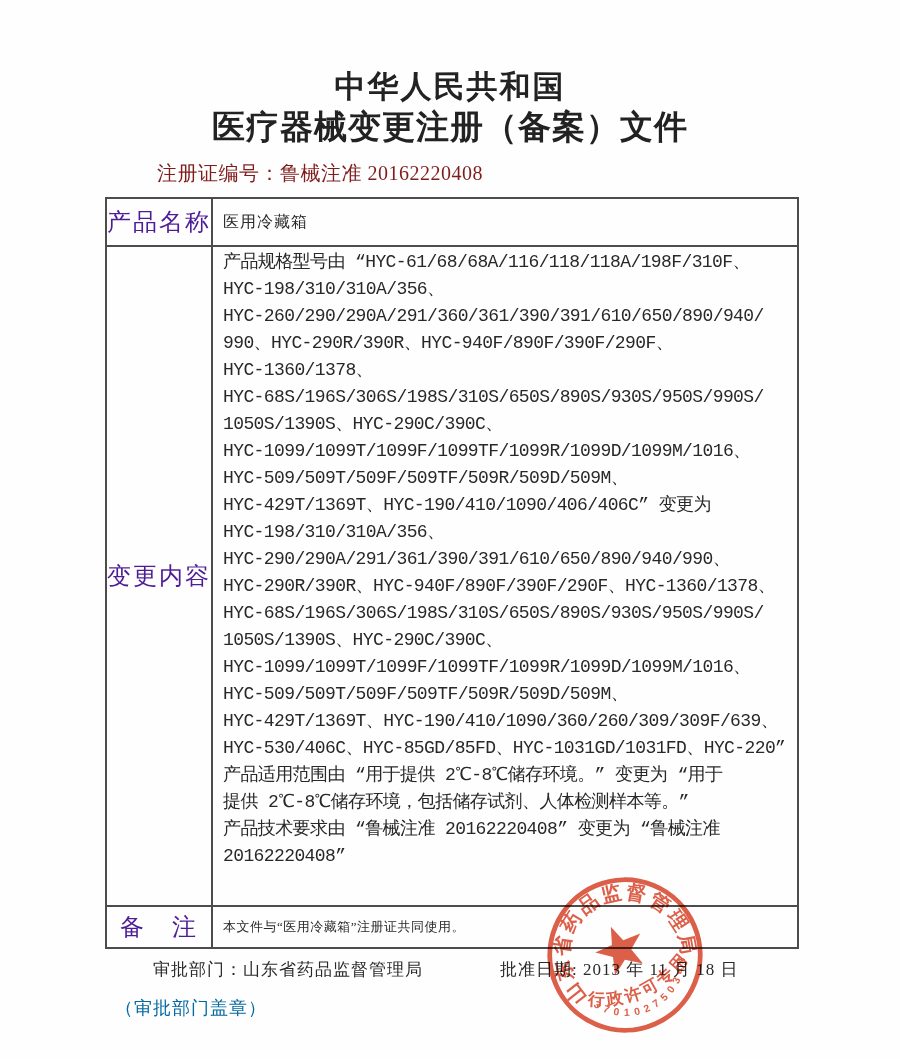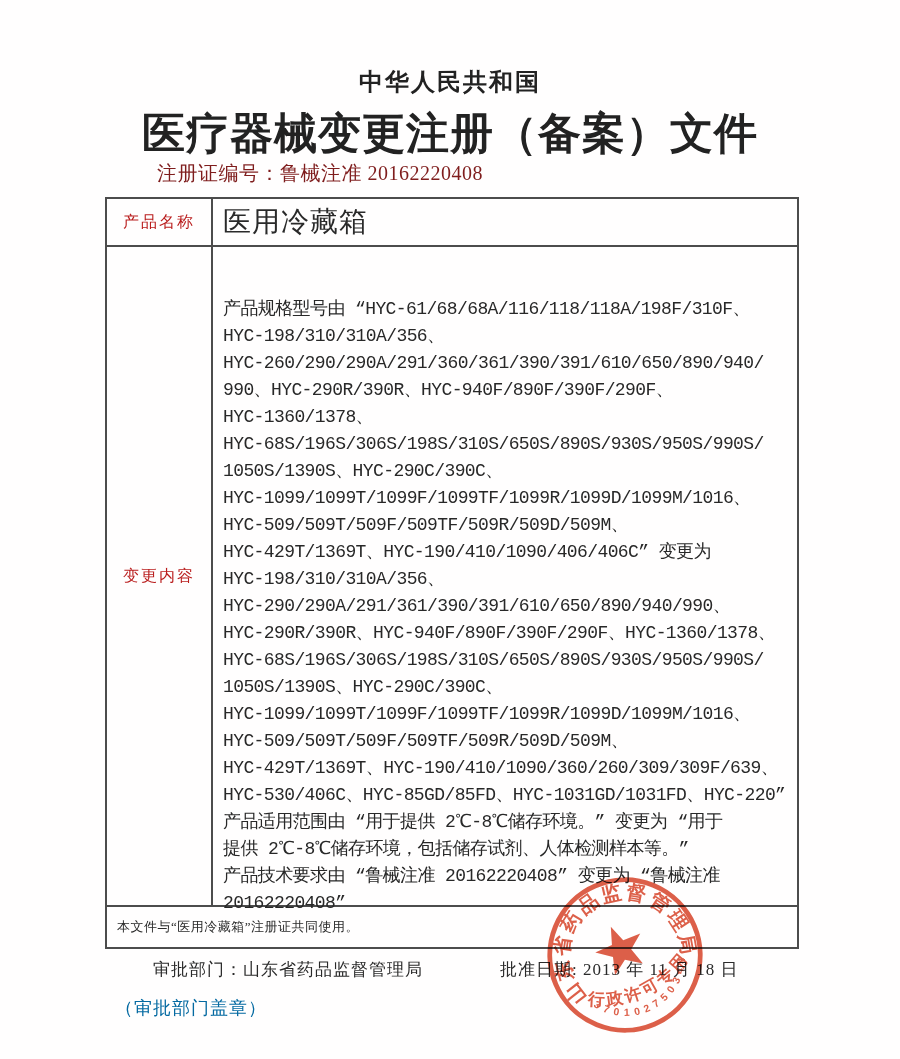--- a/index.html
+++ b/index.html
@@ -6,47 +6,47 @@
   html,body { background:#ffffff; }
   .page {
     position:relative; width:900px; height:1059px; margin:0 auto;
     background:#fffefe; overflow:hidden;
     font-family:"Liberation Serif","DejaVu Serif",serif;
     color:#262626;
   }
   .title1 {
     position:absolute; top:66px; left:0; width:100%;
     text-align:center; font-family:"Liberation Sans","DejaVu Sans",sans-serif;
-    font-size:24px; font-weight:600; letter-spacing:2px; color:#222;
+    font-size:31px; font-weight:600; letter-spacing:2px; color:#222;
   }
   .title2 {
     position:absolute; top:105px; left:0; width:100%;
     text-align:center; font-family:"Liberation Sans","DejaVu Sans",sans-serif;
-    font-size:43px; font-weight:600; letter-spacing:1px; color:#222;
+    font-size:33px; font-weight:600; letter-spacing:1px; color:#222;
   }
   .regline {
     position:absolute; top:160px; left:157px;
     font-size:20px; color:#7f1d1d; letter-spacing:0.5px;
   }
   .doc-table {
     position:absolute; top:197px; left:105px; width:694px;
     border:2px solid #4c4c4c; background:transparent;
   }
   .t-row { display:flex; width:100%; }
   .t-row + .t-row { border-top:2px solid #4c4c4c; }
   .label-cell {
     width:106px; flex:0 0 106px; border-right:2px solid #4c4c4c;
     display:flex; align-items:center; justify-content:center;
-    font-size:16px; letter-spacing:2px; color:#b91c1c;
+    font-size:24px; letter-spacing:2px; color:#4c1d95;
   }
   .content-cell { flex:1 1 auto; padding-left:10px; color:#2a2a2a; }
   .row-product { height:46px; }
-  .row-product .content-cell { display:flex; align-items:center; font-size:28px; letter-spacing:1px; }
+  .row-product .content-cell { display:flex; align-items:center; font-size:16px; letter-spacing:1px; }
   .row-change { height:660px; }
-  .row-change .content-cell { padding-top:2px;margin-top:47px; }
+  .row-change .content-cell { padding-top:2px; }
   .change-line {
     font-family:"Liberation Mono","DejaVu Sans Mono",monospace;
     font-size:18px; letter-spacing:-0.6px; line-height:27px;
     white-space:pre; color:#282828;
   }
   .row-remarks { height:42px; }
   .row-remarks .content-cell { display:flex; align-items:center; font-size:13px; letter-spacing:0.5px; }
   .footer-line1 { position:absolute; top:958px; left:0; width:100%; font-size:17px; color:#2a2a2a; }
   .approval-dept { position:absolute; left:153px; top:0; white-space:nowrap; letter-spacing:1px; }
   .approval-date { position:absolute; left:500px; top:0; white-space:nowrap; letter-spacing:1px; }
@@ -102,20 +102,21 @@
           <div class="change-line">HYC-429T/1369T、HYC-190/410/1090/360/260/309/309F/639、</div>
           <div class="change-line">HYC-530/406C、HYC-85GD/85FD、HYC-1031GD/1031FD、HYC-220”</div>
           <div class="change-line">产品适用范围由 “用于提供 2℃-8℃储存环境。” 变更为 “用于</div>
           <div class="change-line">提供 2℃-8℃储存环境，包括储存试剂、人体检测样本等。”</div>
           <div class="change-line">产品技术要求由 “鲁械注准 20162220408” 变更为 “鲁械注准</div>
           <div class="change-line">20162220408”</div>
         </div>
     </div>
 
     <div class="t-row row-remarks">
+      <div class="label-cell">备　注</div>
       <div class="content-cell">本文件与“医用冷藏箱”注册证共同使用。</div>
     </div>
 
   </div>
 
   <div class="footer-line1">
     <span class="approval-dept"><span>审批部门：</span><span>山东省药品监督管理局</span></span>
     <span class="approval-date"><span>批准日期: </span><span>2013 年 11 月 18 日</span></span>
   </div>
 

